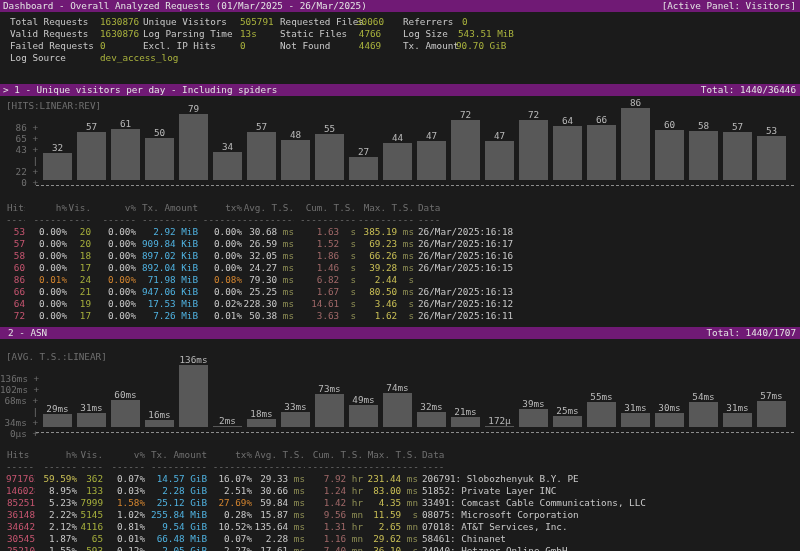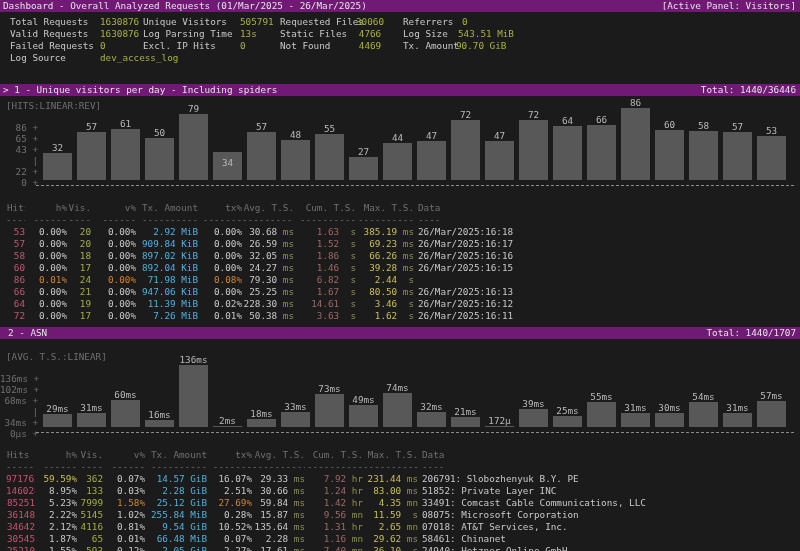--- a/index.html
+++ b/index.html
@@ -113,21 +113,21 @@
         <div class="blabel" style="left: 39px; bottom: 27px;">32</div>
         <div class="vbar" style="left: 77px; height: 48px;"></div>
         <div class="blabel" style="left: 73px; bottom: 48px;">57</div>
         <div class="vbar" style="left: 111px; height: 51px;"></div>
         <div class="blabel" style="left: 107px; bottom: 51px;">61</div>
         <div class="vbar" style="left: 145px; height: 42px;"></div>
         <div class="blabel" style="left: 141px; bottom: 42px;">50</div>
         <div class="vbar" style="left: 179px; height: 66px;"></div>
         <div class="blabel" style="left: 175px; bottom: 66px;">79</div>
         <div class="vbar" style="left: 213px; height: 28px;"></div>
-        <div class="blabel" style="left: 209px; bottom: 12px;">34</div>
+        <div class="blabel" style="left: 209px; bottom: 28px;">34</div>
         <div class="vbar" style="left: 247px; height: 48px;"></div>
         <div class="blabel" style="left: 243px; bottom: 48px;">57</div>
         <div class="vbar" style="left: 281px; height: 40px;"></div>
         <div class="blabel" style="left: 277px; bottom: 40px;">48</div>
         <div class="vbar" style="left: 315px; height: 46px;"></div>
         <div class="blabel" style="left: 311px; bottom: 46px;">55</div>
         <div class="vbar" style="left: 349px; height: 23px;"></div>
         <div class="blabel" style="left: 345px; bottom: 23px;">27</div>
         <div class="vbar" style="left: 383px; height: 37px;"></div>
         <div class="blabel" style="left: 379px; bottom: 37px;">44</div>
@@ -251,21 +251,21 @@
         <div class="td c6"><span>25.25 </span><span class="u">ms</span></div>
         <div class="td c7"><span>1.67 </span><span class="u"> s</span></div>
         <div class="td c8"><span>80.50 </span><span class="u">ms</span></div>
         <div class="td c9">26/Mar/2025:16:13</div>
       </div>
       <div class="tr trow">
         <div class="td c0">64</div>
         <div class="td c1">0.00%</div>
         <div class="td c2">19</div>
         <div class="td c3">0.00%</div>
-        <div class="td c4">11.39 MiB</div>
+        <div class="td c4">17.53 MiB</div>
         <div class="td c5">0.02%</div>
         <div class="td c6"><span>228.30 </span><span class="u">ms</span></div>
         <div class="td c7"><span>14.61 </span><span class="u"> s</span></div>
         <div class="td c8"><span>3.46 </span><span class="u"> s</span></div>
         <div class="td c9">26/Mar/2025:16:12</div>
       </div>
       <div class="tr trow">
         <div class="td c0">72</div>
         <div class="td c1">0.00%</div>
         <div class="td c2">17</div>

